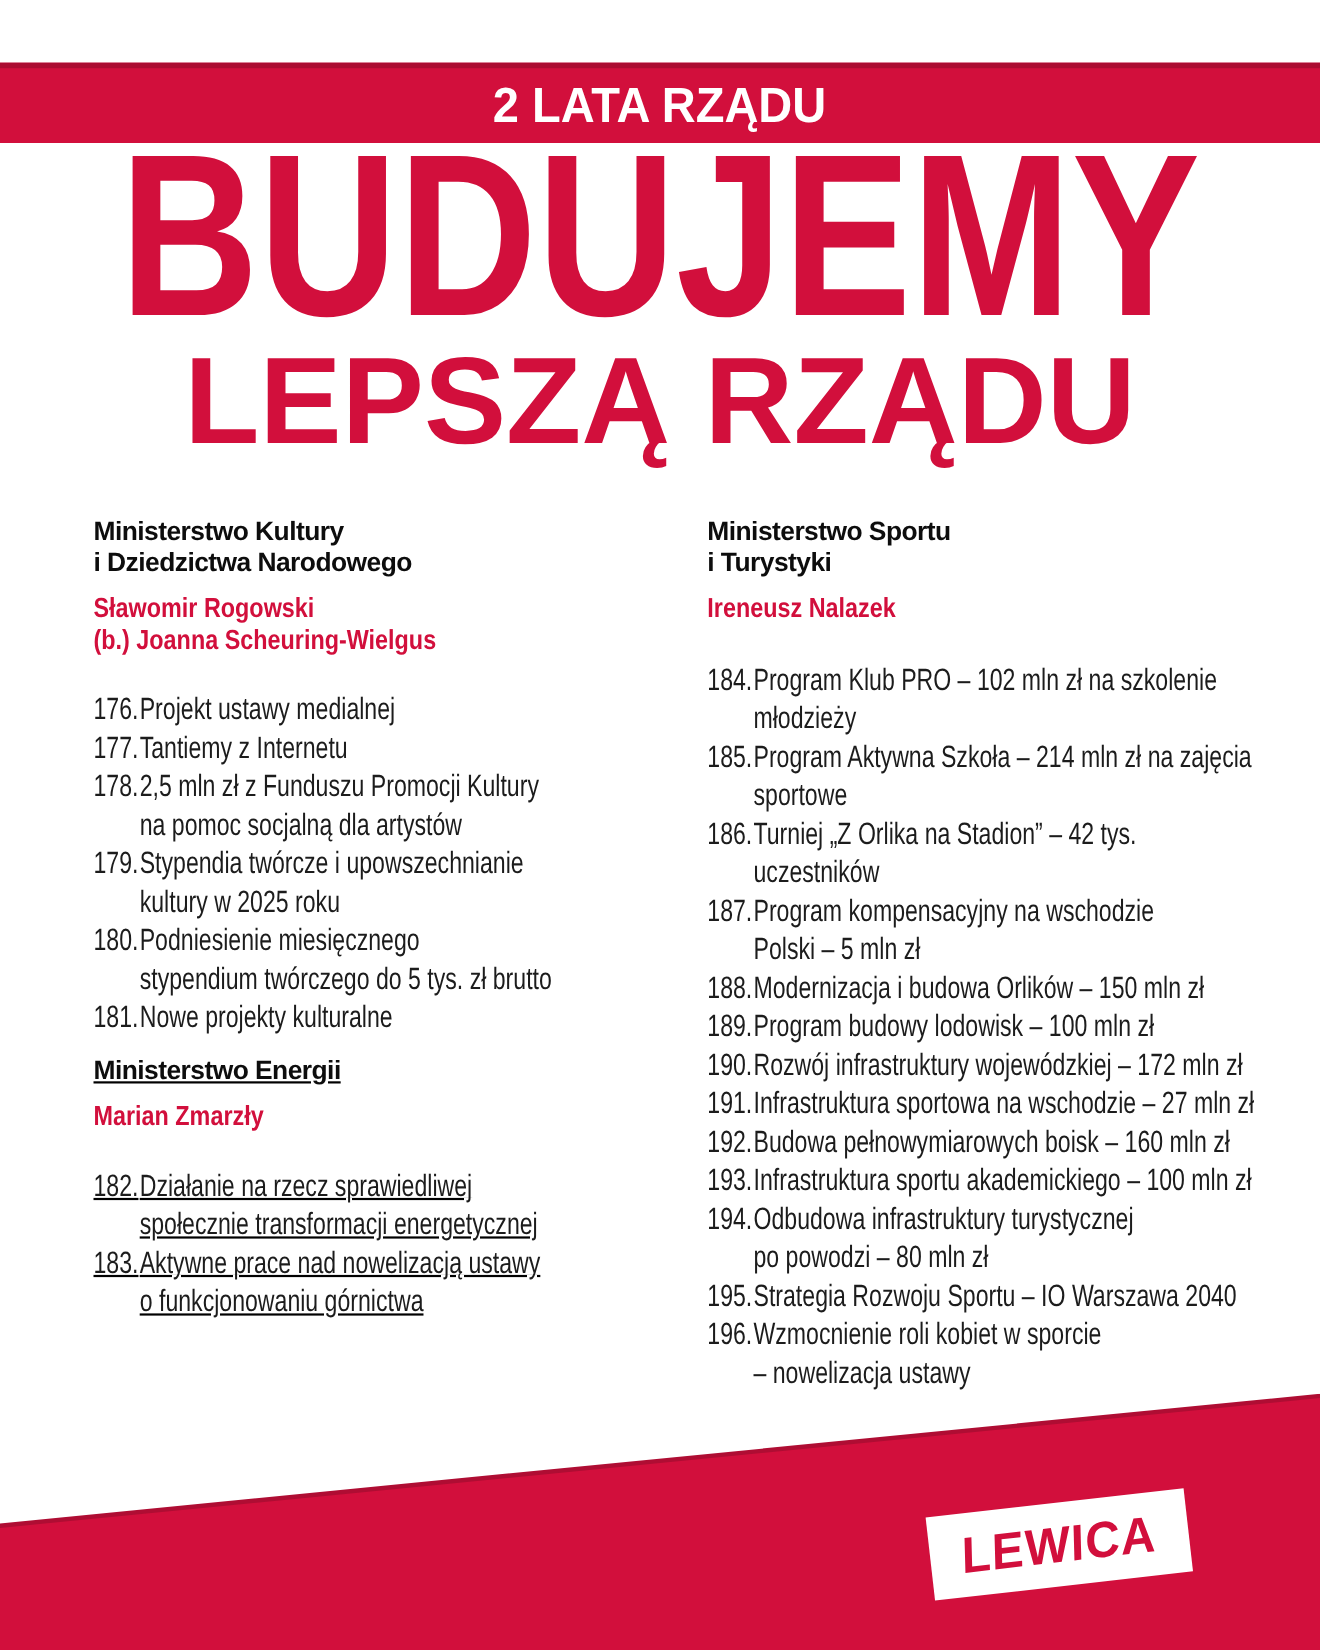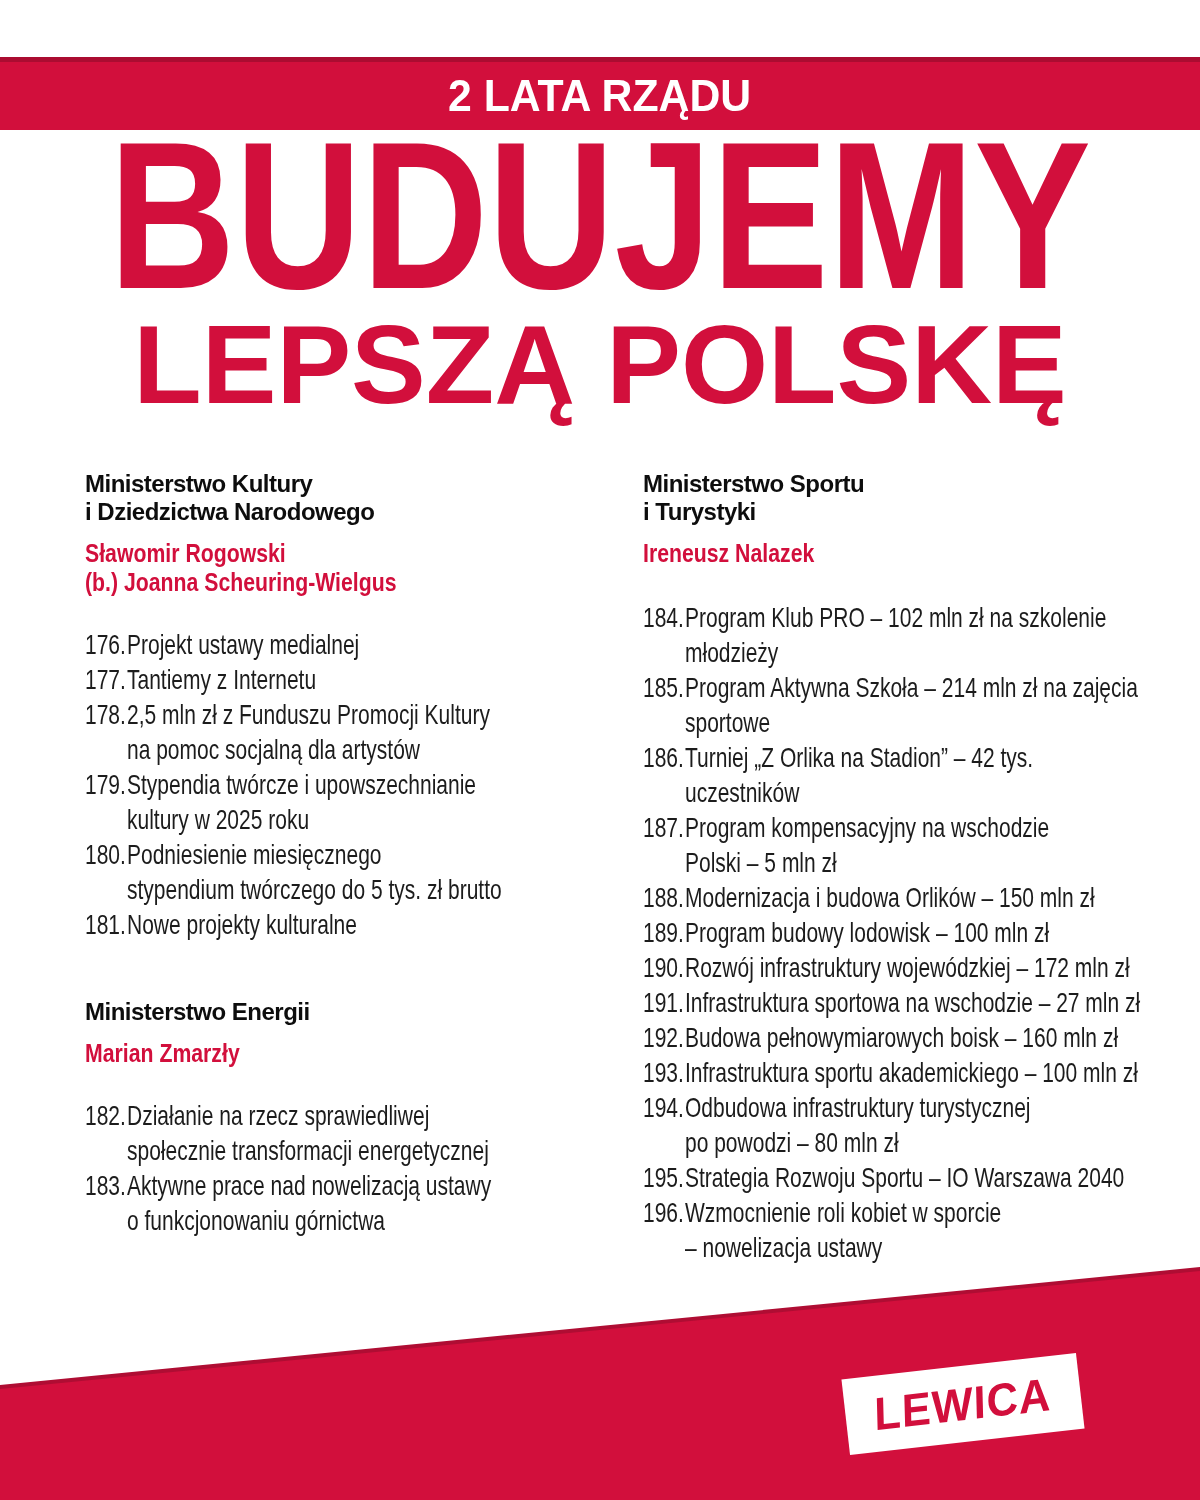--- a/index.html
+++ b/index.html
@@ -31,21 +31,21 @@
   .sec-min{margin-top:13px;font-weight:bold;color:#D20F3C;font-size:25px;line-height:1.16;
            white-space:pre-line;display:inline-block;transform:scaleX(0.85);transform-origin:0 0;}
 
   .items{margin-top:30px;transform:scaleX(0.75);transform-origin:0 0;width:747px;
          font-size:28px;line-height:35px;color:#1C1C1C;}
   .col-right .items{margin-top:32px;}
   .item{display:flex;}
   .num{flex:0 0 56px;}
   .txt{white-space:pre-line;}
 
-  .section + .section{margin-top:56px;}
+  .section + .section{margin-top:18px;text-decoration:underline;}
 
   
   .wedge-edge{position:absolute;inset:0;background:#AF0D33;
               clip-path:polygon(0 92.33%, 100% 84.47%, 100% 85.00%, 0 92.87%);}
   .wedge{position:absolute;inset:0;background:#D20F3C;
          clip-path:polygon(0 92.60%, 100% 84.73%, 100% 100%, 0 100%);}
 
   
   .logo{position:absolute;left:845px;top:1366px;width:236px;height:76px;background:#FFFFFF;
         transform:rotate(-6.5deg);display:flex;align-items:center;justify-content:center;}
@@ -55,21 +55,21 @@
 </head>
 <body>
 
 <div class="page">
 
   <div class="top-band">
     <span class="top-band-label">2 LATA RZĄDU</span>
   </div>
 
   <div class="headline-1">BUDUJEMY</div>
-  <div class="headline-2">LEPSZĄ POLSKĘ</div>
+  <div class="headline-2">LEPSZĄ RZĄDU</div>
 
   <div class="col col-left">
     <div class="section">
       <h2 class="sec-title">Ministerstwo Kultury
 i Dziedzictwa Narodowego</h2>
       <div class="sec-min">Sławomir Rogowski
 (b.) Joanna Scheuring-Wielgus</div>
       <div class="items">
 
           <div class="item">

